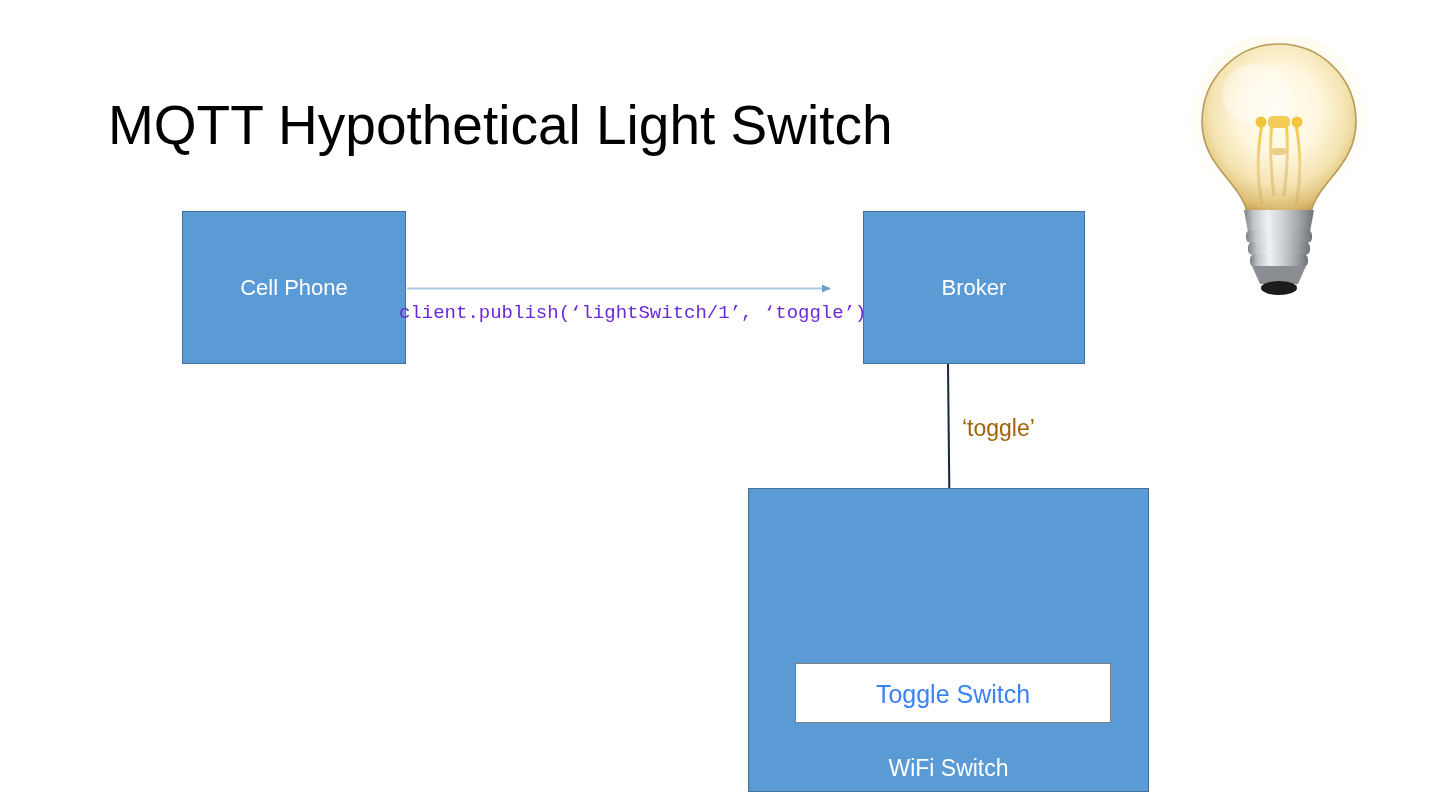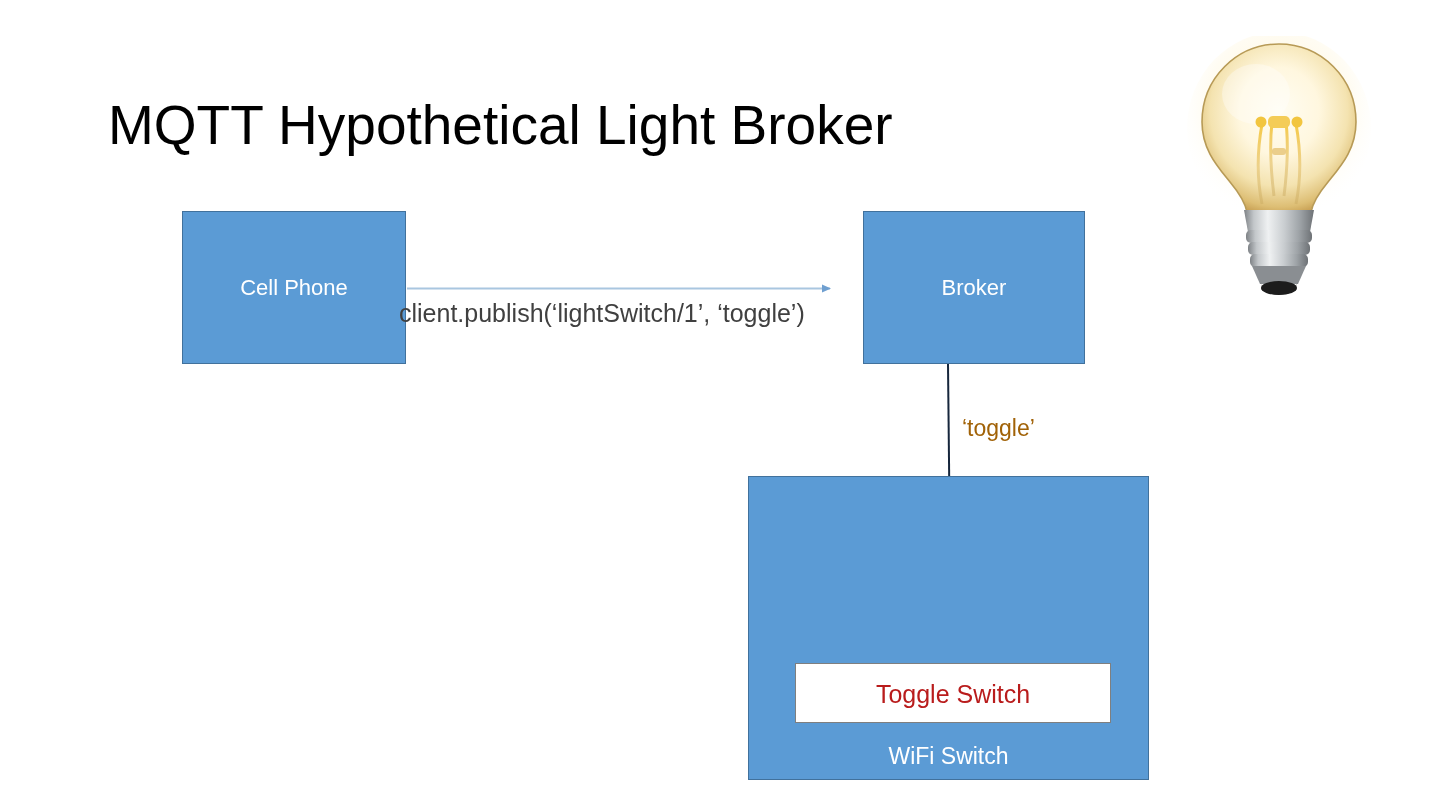--- a/index.html
+++ b/index.html
@@ -69,21 +69,21 @@
   }
   #broker-box .blue-box-label {
     position: absolute;
     left: 0;
     right: 0;
     top: 63px;
   }
 
   #wifi-switch-box {
     left: 748px;
-    top: 476px;
+    top: 488px;
     width: 401px;
     height: 304px;
   }
   #wifi-switch-box .blue-box-label {
     position: absolute;
     left: 0;
     right: 0;
     bottom: 10px;
     font-size: 23px;
   }
@@ -100,43 +100,44 @@
     box-sizing: border-box;
   }
   #toggle-switch-label {
     position: absolute;
     left: 0;
     right: 0;
     top: 15px;
     text-align: center;
     font-size: 25px;
     line-height: 30px;
-    color: #b91c1c;
+    color: #3b82f6;
     white-space: nowrap;
   }
 
   
   #connectors {
     position: absolute;
     left: 0;
     top: 0;
     width: 1440px;
     height: 810px;
     pointer-events: none;
   }
 
   
   #publish-label {
     position: absolute;
     left: 399px;
     top: 298px;
-    font-size: 25px;
+    font-size: 19px;
     line-height: 30px;
-    color: #404040;
-    white-space: nowrap;
+    color: #6d28d9;
+    white-space: nowrap;
+    font-family: Liberation Mono, monospace;
   }
   #toggle-payload-label {
     position: absolute;
     left: 962px;
     top: 414px;
     font-size: 23px;
     line-height: 28px;
     color: #a16207;
     white-space: nowrap;
   }
@@ -148,21 +149,21 @@
     top: 36px;
     width: 186px;
     height: 262px;
   }
 </style>
 </head>
 <body>
 
 <div id="slide">
 
-  <div id="slide-title">MQTT Hypothetical Light Broker</div>
+  <div id="slide-title">MQTT Hypothetical Light Switch</div>
 
   <svg id="connectors" viewBox="0 0 1440 810" xmlns="http://www.w3.org/2000/svg">
     <defs>
       <marker id="arrow-blue" markerWidth="9" markerHeight="9" refX="8" refY="4.5" orient="auto" markerUnits="userSpaceOnUse">
         <path d="M0,0.6 L9,4.5 L0,8.4 z" fill="#6F9FD0"></path>
       </marker>
       <marker id="arrow-dark" markerWidth="13" markerHeight="13" refX="6.5" refY="11" orient="auto" markerUnits="userSpaceOnUse">
         <path d="M0.6,0 L12.4,0 L6.5,12 z" fill="#16263C"></path>
       </marker>
     </defs>

